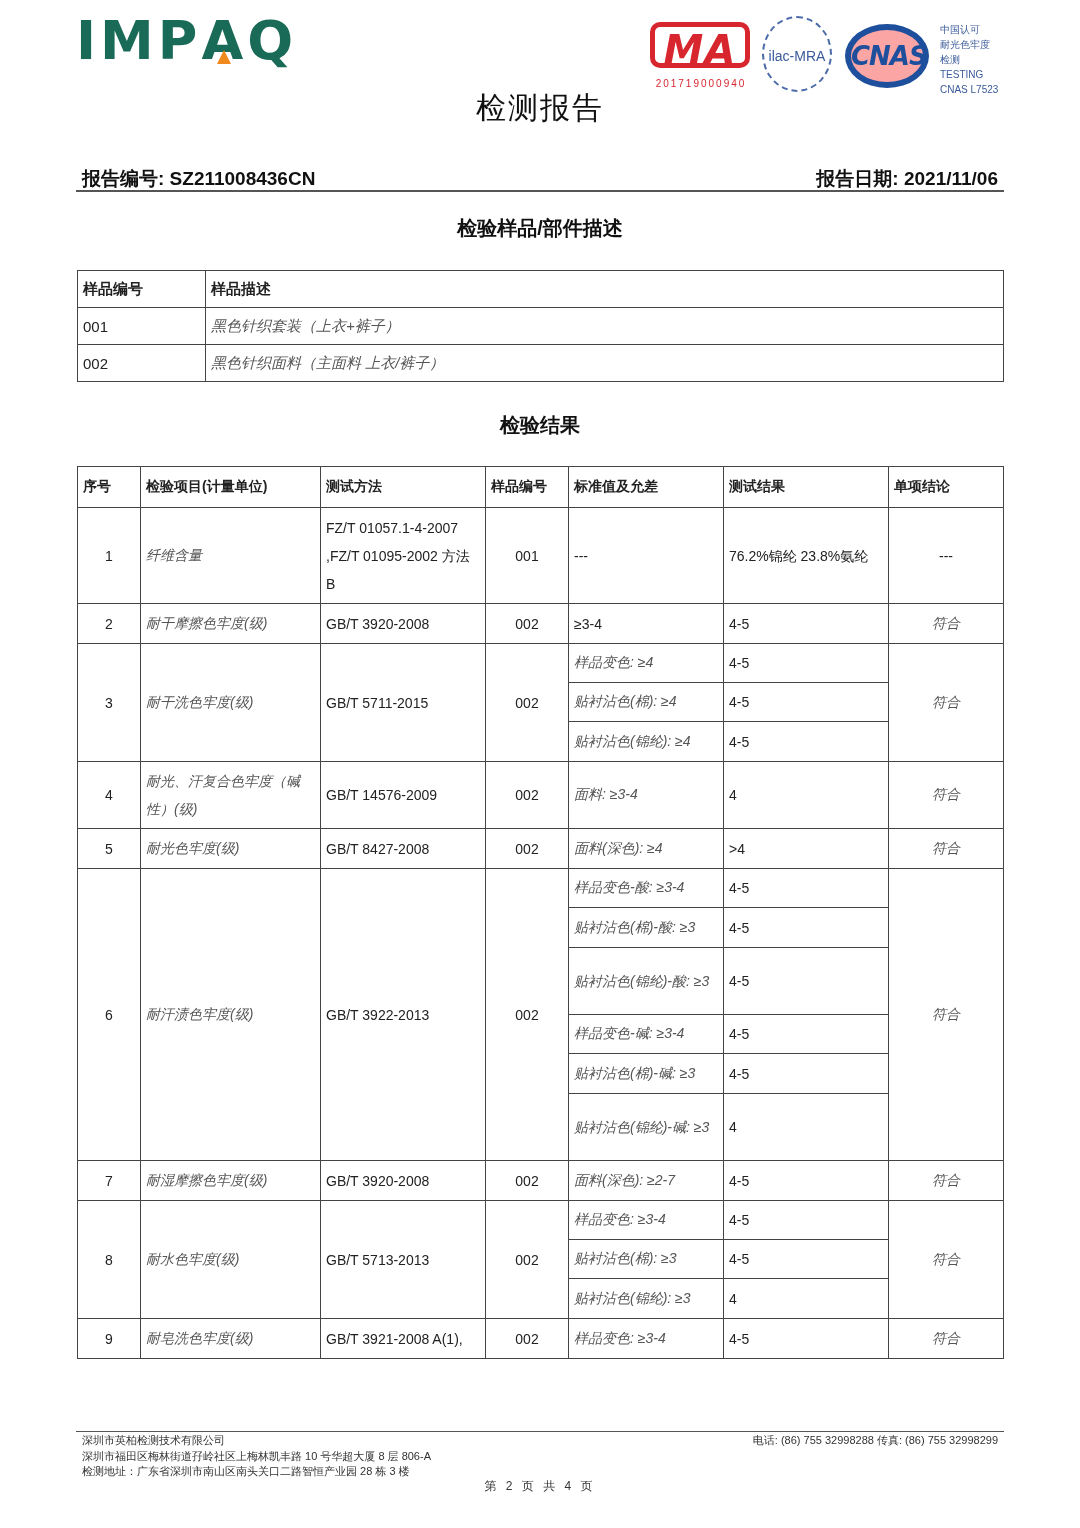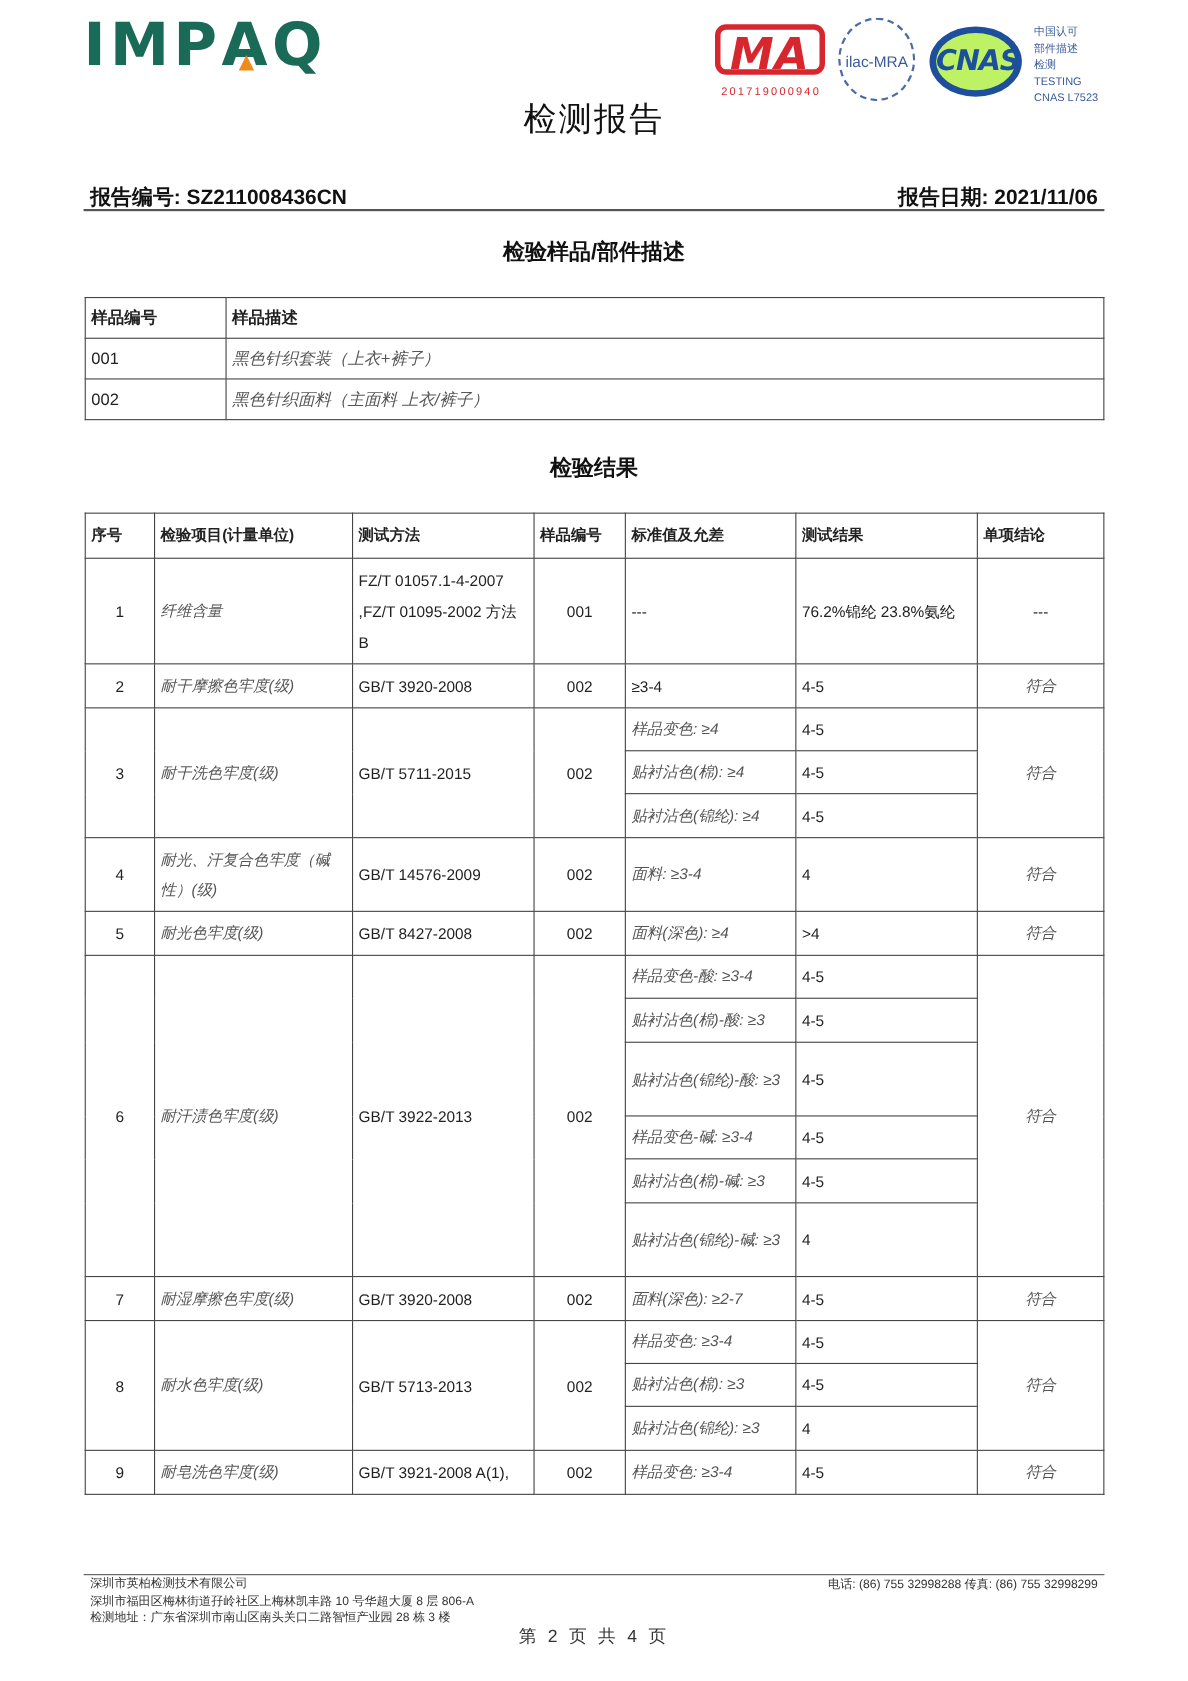--- a/index.html
+++ b/index.html
@@ -13,21 +13,21 @@
   .logo .tri { position:absolute; left:50%; bottom:4px; transform:translateX(-50%);
                width:0; height:0; border-left:7px solid transparent; border-right:7px solid transparent;
                border-bottom:14px solid #f08a1c; }
   .cma { left:650px; top:22px; width:100px; height:46px; border:5px solid #d8262e; border-radius:10px;
          color:#d8262e; font-size:40px; font-weight:bold; text-align:center; line-height:46px;
          font-family:"DejaVu Sans",sans-serif; box-sizing:border-box; letter-spacing:1px;font-style:italic; }
   .cma-num { left:648px; top:78px; width:106px; font-size:10px; color:#d8262e; letter-spacing:2px; text-align:center; }
   .ilac { left:762px; top:16px; width:70px; height:76px; border-radius:50%;
           border:2px dashed #4a6aa8; box-sizing:border-box; text-align:center;
           color:#3a5a9a; font-size:14px; line-height:76px; }
-  .cnas { left:845px; top:24px; width:84px; height:64px; border-radius:50%; background:#bef264;
+  .cnas { left:845px; top:24px; width:84px; height:64px; border-radius:50%; background:#fca5a5;
           border:6px solid #1e4f9c; box-sizing:border-box; color:#1e4f9c; font-size:26px;
           font-weight:bold; font-style:italic; text-align:center; line-height:52px; font-family:"DejaVu Sans",sans-serif; letter-spacing:-1px; }
   .cnas-text { left:940px; top:22px; font-size:10px; color:#3a5a9a; line-height:15px; }
   .title { left:0; width:1080px; top:88px; text-align:center; font-size:30px; color:#111; letter-spacing:2px; }
   .report-no { left:82px; top:166px; font-size:19px; font-weight:bold; color:#111; }
   .report-date { right:82px; top:166px; font-size:19px; font-weight:bold; color:#111; }
   .hr { left:76px; width:928px; top:190px; height:2px; background:#555; }
   .sec-title { left:0; width:1080px; text-align:center; font-size:20px; font-weight:bold; color:#111; }
   table { border-collapse:collapse; position:absolute; }
   td, th { border:1.5px solid #444; font-size:14px; color:#222; padding:0 5px; }
@@ -36,34 +36,34 @@
   .desc-tbl th { font-weight:bold; }
   .res-tbl { left:77px; top:466px; width:927px; }
   .res-tbl th { height:40px; font-weight:bold; text-align:left; font-size:14px; }
   .res-tbl td { font-size:14px; }
   .c { text-align:center; }
   .l { text-align:left; }
   .cn { color:#555;font-style:italic; }
   .ftr-line { left:76px; width:928px; top:1431px; height:1px; background:#555; }
   .ftr-left { left:82px; top:1433px; font-size:11px; color:#333; line-height:15.5px; }
   .ftr-right { right:82px; top:1433px; font-size:11px; color:#333; }
-  .page { left:0; width:1080px; top:1478px; text-align:center; font-size:16px; color:#333; letter-spacing:3px; }
+  .page { left:0; width:1080px; top:1478px; text-align:center; font-size:12px; color:#333; letter-spacing:3px; }
 </style>
 </head>
 <body>
 
 <div class="abs logo"><span>IMP</span><span class="a-wrap"><span>A</span><span class="tri"></span></span><span>Q</span></div>
 
 <div class="abs cma">MA</div>
 <div class="abs cma-num">201719000940</div>
 <div class="abs ilac">ilac-MRA</div>
 <div class="abs cnas">CNAS</div>
 <div class="abs cnas-text">
   <div>中国认可</div>
-  <div>部件描述</div>
+  <div>耐光色牢度</div>
   <div>检测</div>
   <div>TESTING</div>
   <div>CNAS L7523</div>
 </div>
 
 <div class="abs title">检测报告</div>
 <div class="abs report-no">报告编号: SZ211008436CN</div>
 <div class="abs report-date">报告日期: 2021/11/06</div>
 <div class="abs hr"></div>
 

